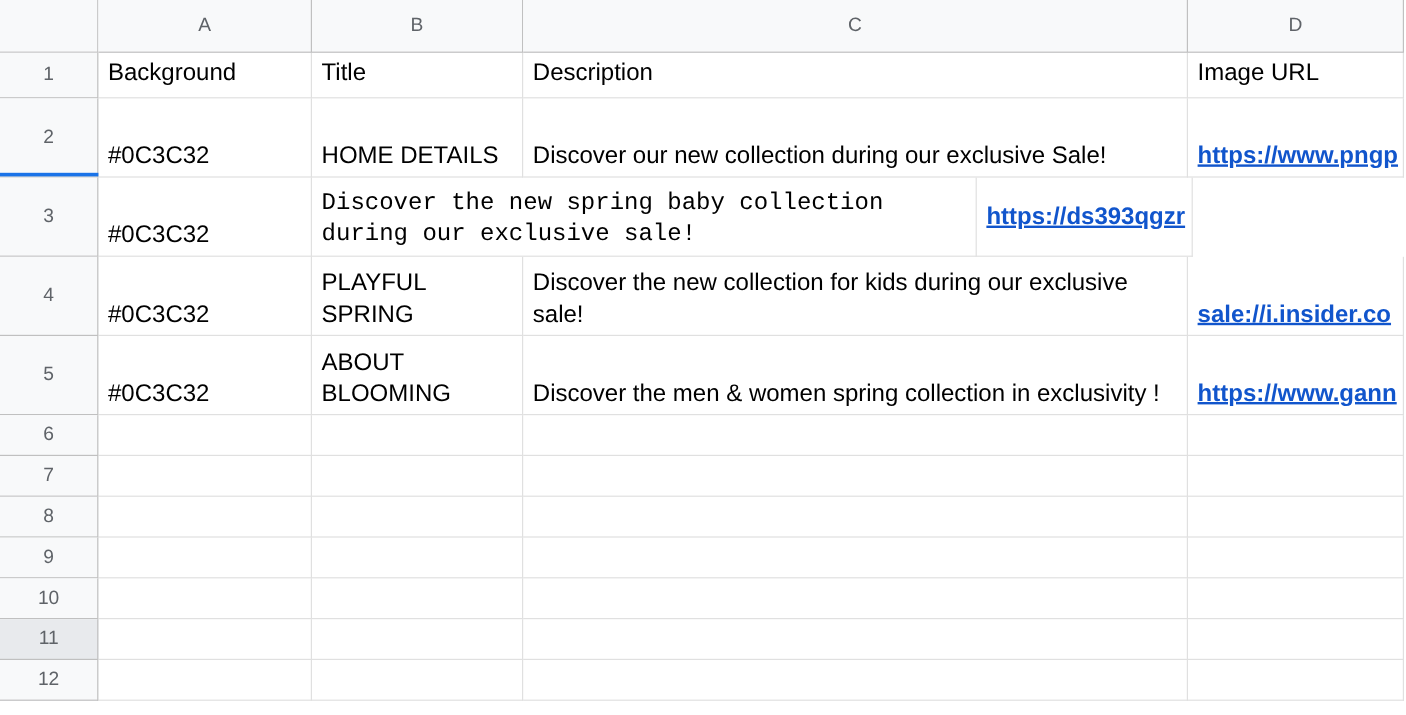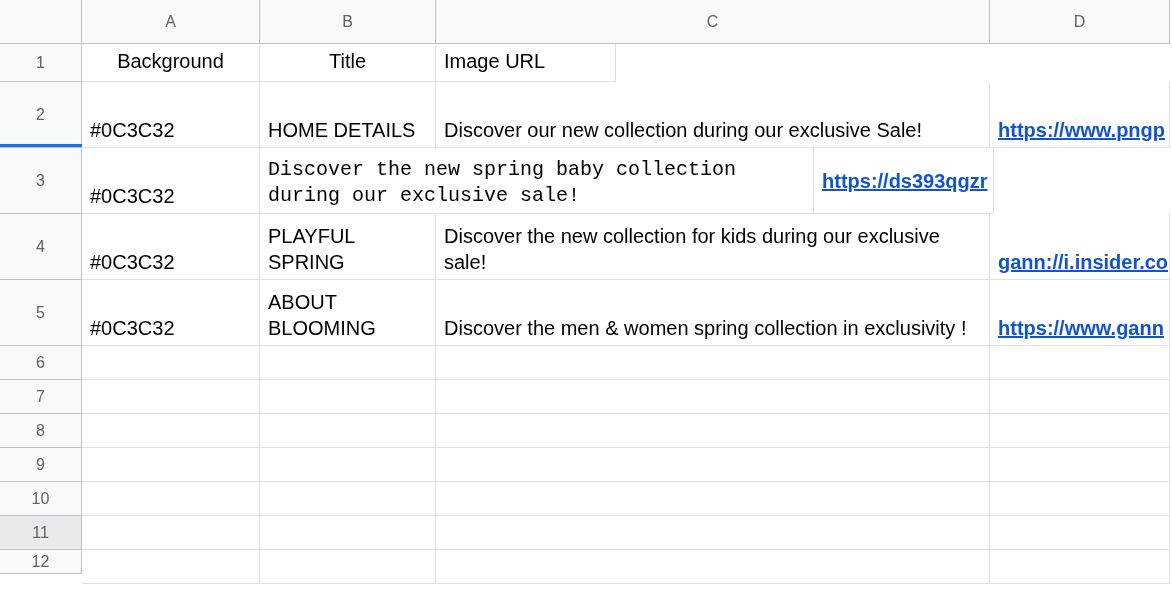--- a/index.html
+++ b/index.html
@@ -124,29 +124,30 @@
       <div class="row-header" style="height: 66px;">2</div>
       <div class="row-header" style="height: 66px;">3</div>
       <div class="row-header" style="height: 66px;">4</div>
       <div class="row-header" style="height: 66px;">5</div>
       <div class="row-header" style="height: 34px;">6</div>
       <div class="row-header" style="height: 34px;">7</div>
       <div class="row-header" style="height: 34px;">8</div>
       <div class="row-header" style="height: 34px;">9</div>
       <div class="row-header" style="height: 34px;">10</div>
       <div class="row-header selected" style="height: 34px;">11</div>
-      <div class="row-header" style="height: 24px; text-align: center;">12</div>
+      <div class="row-header" style="height: 34px; text-align: center;">12</div>
     </div>
 
   <div class="active-border"></div>
 
   <div class="cells" id="cells">
       <div class="row">
-        <div class="cell top" style="width: 178px; height: 38px; text-align: center;">Background</div>
-        <div class="cell top" style="width: 176px; height: 38px; text-align: center;">Title</div>
+        <div class="cell top" style="width: 178px; height: 38px;">Background</div>
+        <div class="cell top" style="width: 176px; height: 38px;">Title</div>
+        <div class="cell top" style="width: 554px; height: 38px;">Description</div>
         <div class="cell top" style="width: 180px; height: 38px;">Image URL</div>
       </div>
       <div class="row">
         <div class="cell" style="width: 178px; height: 66px;">#0C3C32</div>
         <div class="cell" style="width: 176px; height: 66px;">HOME DETAILS</div>
         <div class="cell" style="width: 554px; height: 66px;">Discover our new collection during our exclusive Sale!</div>
         <div class="cell" style="width: 180px; height: 66px;">
           <span class="link">https://www.pngp</span>
         </div>
       </div>
@@ -155,21 +156,21 @@
         <div class="cell" style="width: 554px; height: 66px; font-family: Liberation Mono, monospace;">Discover the new spring baby collection during our exclusive sale!</div>
         <div class="cell" style="width: 180px; height: 66px; justify-content: center;">
           <span class="link">https://ds393qgzr</span>
         </div>
       </div>
       <div class="row">
         <div class="cell" style="width: 178px; height: 66px;">#0C3C32</div>
         <div class="cell" style="width: 176px; height: 66px;">PLAYFUL SPRING</div>
         <div class="cell" style="width: 554px; height: 66px;">Discover the new collection for kids during our exclusive sale!</div>
         <div class="cell" style="width: 180px; height: 66px;">
-          <span class="link">gann://i.insider.co</span>
+          <span class="link">sale://i.insider.co</span>
         </div>
       </div>
       <div class="row">
         <div class="cell" style="width: 178px; height: 66px;">#0C3C32</div>
         <div class="cell" style="width: 176px; height: 66px;">ABOUT BLOOMING</div>
         <div class="cell" style="width: 554px; height: 66px;">Discover the men &amp; women spring collection in exclusivity !</div>
         <div class="cell" style="width: 180px; height: 66px;">
           <span class="link">https://www.gann</span>
         </div>
       </div>

